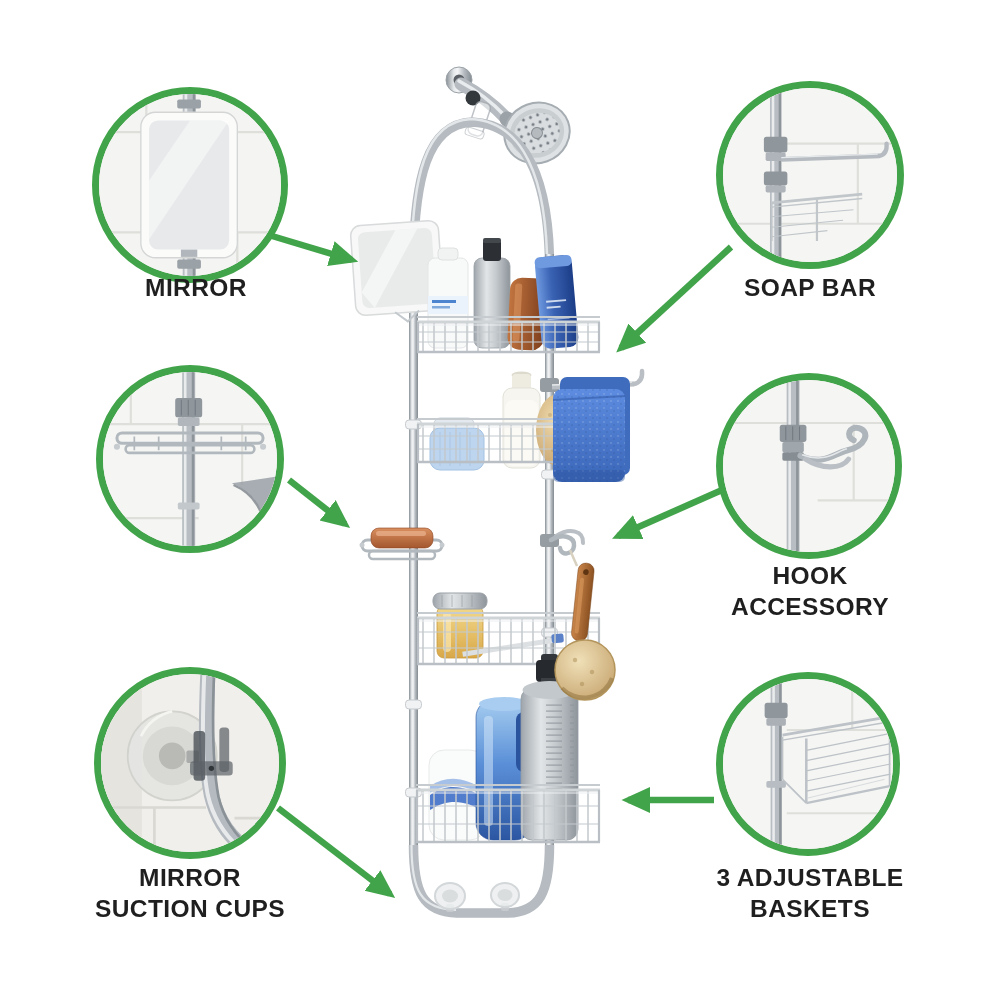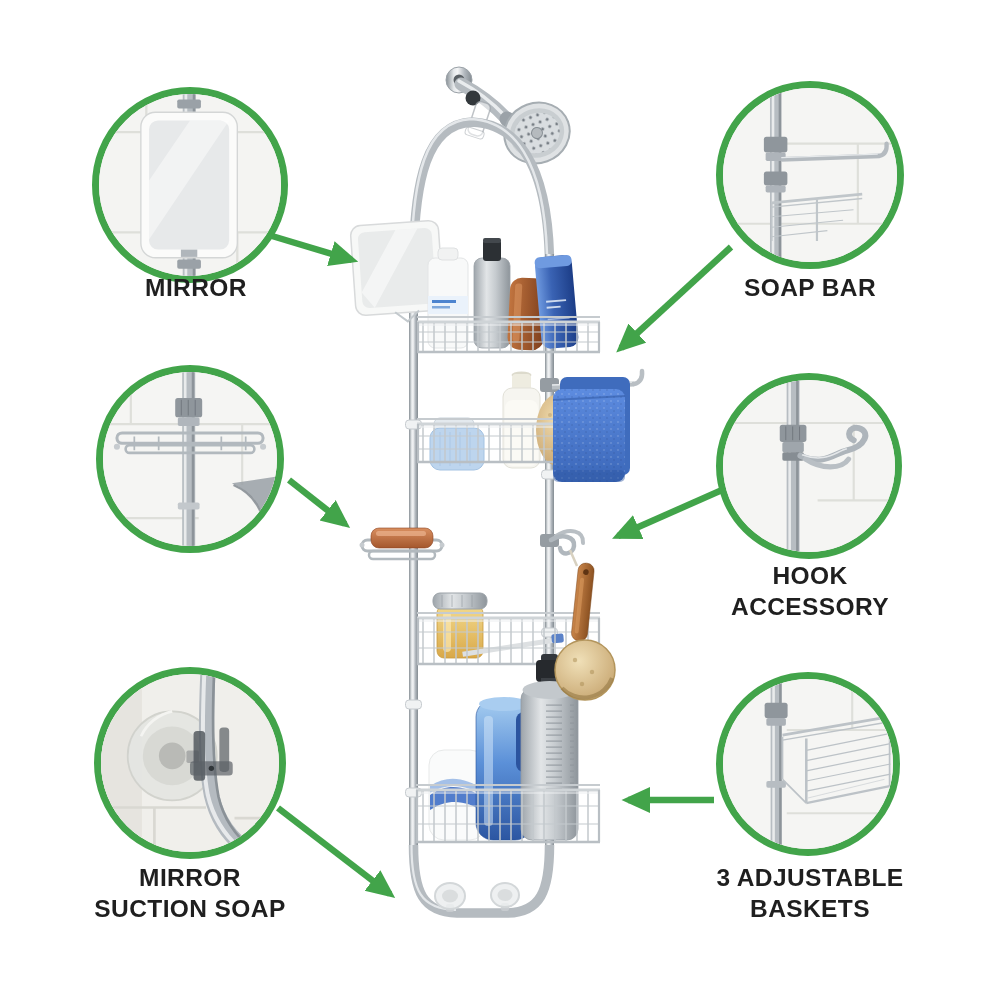--- a/index.html
+++ b/index.html
@@ -448,21 +448,21 @@
       <path d="M 116 0 C 114 50 113 100 120 136 C 126 162 138 180 156 196" stroke="#e7e9eb" stroke-width="4.5" fill="none"></path>
       <path d="M 127 0 C 125 50 125 100 132 138 C 138 164 151 182 171 198" stroke="#8a9197" stroke-width="3" fill="none"></path>
       <rect x="104" y="64" width="13" height="56" rx="4" fill="#4b5157" opacity=".8"></rect>
       <rect x="133" y="60" width="11" height="50" rx="4" fill="#4b5157" opacity=".65"></rect>
       <rect x="100" y="98" width="48" height="16" rx="4" fill="#5b6167" opacity=".7"></rect>
       <circle cx="124" cy="106" r="3" fill="#31363a"></circle>
     </svg>
   </div>
   <div class="callout-label" style="left:60px;top:862px;width:260px;">
     <span>MIRROR</span>
-    <span>SUCTION SOAP</span>
+    <span>SUCTION CUPS</span>
   </div>
 
   <div class="callout-circle" style="left:716px;top:672px;width:184px;height:184px;">
     <svg viewBox="0 0 200 200">
       <rect width="200" height="200" fill="#f5f5f3"></rect>
       <line x1="152" y1="0" x2="152" y2="60" stroke="#dedfda" stroke-width="2.5"></line>
       <line x1="75" y1="60" x2="200" y2="60" stroke="#dedfda" stroke-width="2.5"></line>
       <line x1="75" y1="158" x2="200" y2="158" stroke="#dedfda" stroke-width="2.5"></line>
       <rect x="56" y="0" width="13" height="200" fill="#b7bdc2"></rect>
       <rect x="58" y="0" width="3" height="200" fill="#e9ebec"></rect>

